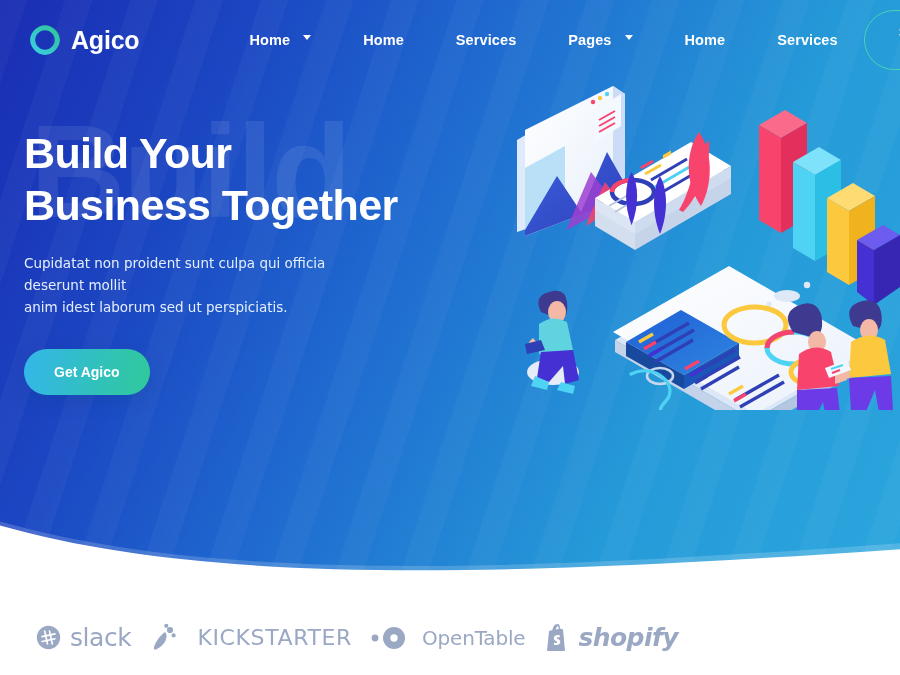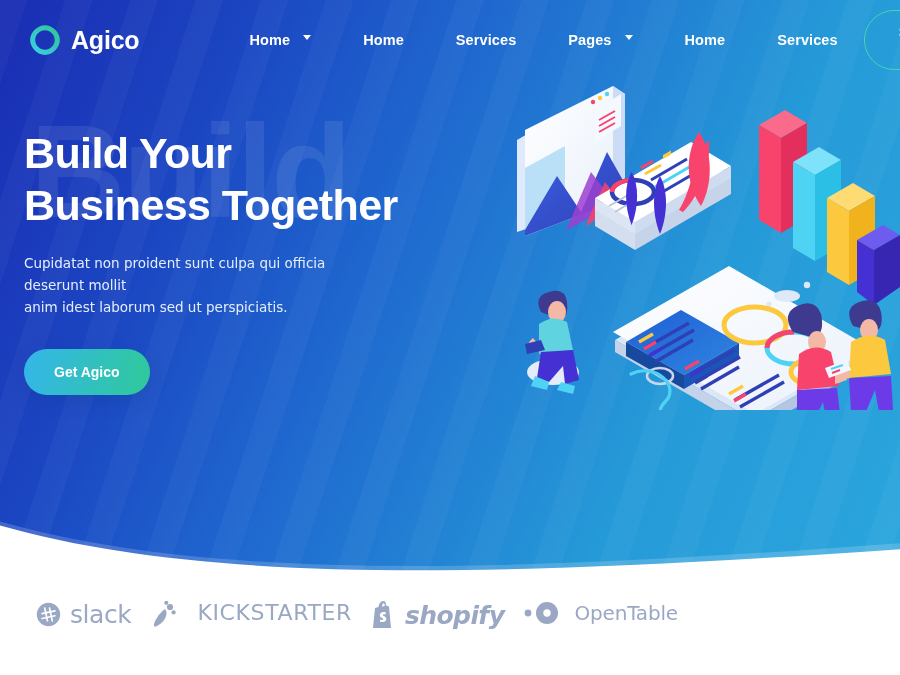--- a/index.html
+++ b/index.html
@@ -85,21 +85,21 @@
     font-family:"Liberation Sans", sans-serif;
     box-shadow:0 6px 18px rgba(10,60,120,0.18);
   }
 
   
   #hero-art { position:absolute; left:495px; top:80px; width:405px; height:330px; z-index:5; }
 
   
   #logo-strip {
     position:absolute; left:0; top:600px; width:713px; height:75px;
-    display:flex; align-items:flex-start; justify-content:space-around;
+    display:flex; align-items:center; justify-content:space-around;
     padding:0 26px;
   }
   .brand-logo { display:flex; align-items:center; gap:8px; color:#9aa8c4; }
   .brand-logo svg { display:block; }
   .logo-word { font-size:25px; font-weight:400; letter-spacing:-0.5px; color:#9aa8c4;
     font-family:"DejaVu Sans", sans-serif; }
   .logo-word.kick { font-size:22px; font-weight:400; letter-spacing:0.6px;
      font-family:"DejaVu Sans", sans-serif; }
   .logo-word.shop { font-size:25px; font-style:italic; font-weight:700; letter-spacing:-0.6px; }
   .logo-word.open { font-size:20px; font-weight:400; letter-spacing:-0.2px; }
@@ -377,30 +377,30 @@
       <circle cx="17.3" cy="2.8" r="2.1" fill="#9aa8c4"></circle>
       <circle cx="24.6" cy="12.4" r="2.1" fill="#9aa8c4"></circle>
     </svg>
   </div>
 
   <div class="brand-logo">
     <span class="logo-word kick">KICKSTARTER</span>
   </div>
 
   <div class="brand-logo">
+    <svg width="44" height="26" viewBox="0 0 44 26">
+      <circle cx="5" cy="13" r="3.4" fill="#9aa8c4"></circle>
+      <circle cx="24" cy="13" r="11" fill="#9aa8c4"></circle>
+      <circle cx="24" cy="13" r="3.7" fill="#ffffff"></circle>
+    </svg>
+    <span class="logo-word open">OpenTable</span>
+  </div>
+
+  <div class="brand-logo">
     <svg width="27" height="30" viewBox="0 0 27 30">
       <path d="M13.5 1 C 10.5 1 9 4 8.4 7 L5 8 L3 28 L21 28 L19 6.5 L16 5.6 C 16 3 15.4 1 13.5 1 Z" fill="#9aa8c4"></path>
       <path d="M13.4 3.2 c 1 0 1.4 1.3 1.5 2.6 l-3 0.9 c 0.4 -1.9 0.9 -3.5 1.5 -3.5 z" fill="#ffffff"></path>
       <path d="M13.6 12 c -2.4 0 -3.8 1.4 -3.8 3.2 0 2.6 3.4 2.6 3.4 3.9 0 0.5 -0.4 0.8 -1 0.8 -0.9 0 -1.9 -0.5 -1.9 -0.5 l -0.6 2 s 1.1 0.7 2.7 0.7 c 2.3 0 3.9 -1.2 3.9 -3.3 0 -2.8 -3.5 -2.8 -3.5 -3.9 0 -0.4 0.3 -0.7 0.9 -0.7 0.8 0 1.6 0.4 1.6 0.4 l 0.7 -2 s -0.8 -0.6 -2.4 -0.6 z" fill="#ffffff"></path>
     </svg>
     <span class="logo-word shop">shopify</span>
   </div>
 
-  <div class="brand-logo">
-    <svg width="44" height="26" viewBox="0 0 44 26">
-      <circle cx="5" cy="13" r="3.4" fill="#9aa8c4"></circle>
-      <circle cx="24" cy="13" r="11" fill="#9aa8c4"></circle>
-      <circle cx="24" cy="13" r="3.7" fill="#ffffff"></circle>
-    </svg>
-    <span class="logo-word open">OpenTable</span>
-  </div>
-
 </div>
 
 </body></html>

